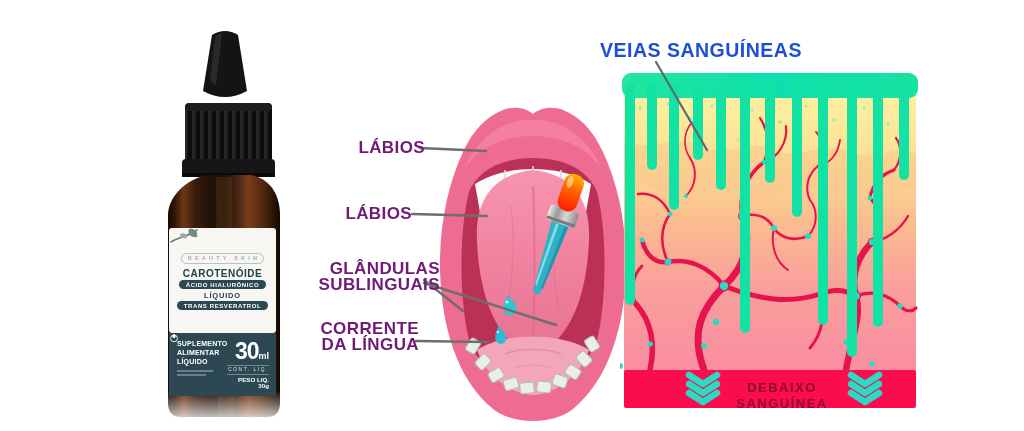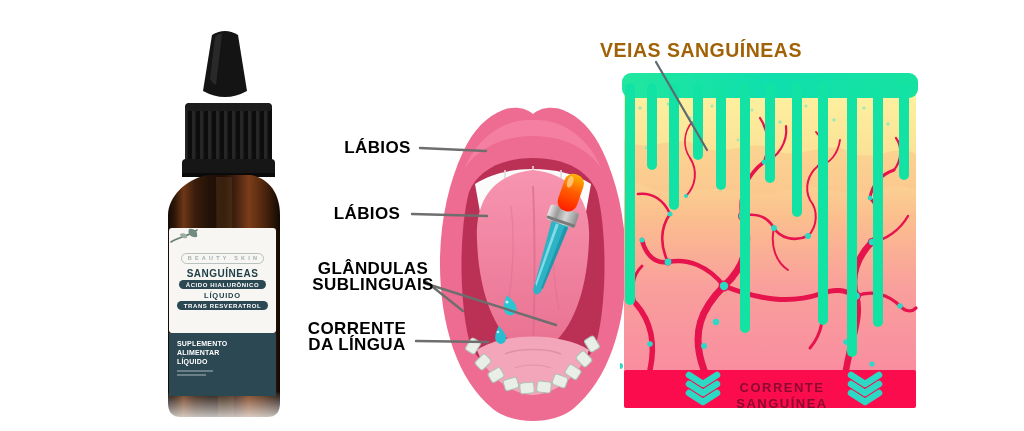--- a/index.html
+++ b/index.html
@@ -28,28 +28,28 @@
   .bar2{width:29px;margin-top:2px;}
   .vol{text-align:right;line-height:1;}
   .vol-row{white-space:nowrap;}
   .vol-num{font-size:23px;font-weight:bold;letter-spacing:-1px;}
   .vol-unit{font-size:9px;font-weight:bold;}
   .contliq{font-size:4.8px;letter-spacing:1.6px;color:rgba(255,255,255,.85);
            border-top:1px solid rgba(255,255,255,.35);margin-top:2px;padding-top:1.5px;}
   .peso{font-size:6.2px;font-weight:bold;border-top:1px solid rgba(255,255,255,.35);margin-top:1.5px;padding-top:2px;}
 
   
-  .mlabel{position:absolute;font-weight:bold;color:#000000;font-size:17px;line-height:.92;
-          text-align:center;letter-spacing:.4px;}
+  .mlabel{position:absolute;font-weight:bold;color:#701a75;font-size:17px;line-height:.92;
+          text-align:right;letter-spacing:.4px;}
   .lab-labios{left:330px;top:140px;width:95px;}
   .lab-lingua{left:322px;top:206px;width:90px;}
   .lab-gland{left:274px;top:261px;width:134px;margin-left:32px;}
   .lab-debaixo{left:295px;top:321px;width:124px;}
   .vtitle{position:absolute;left:600px;top:39px;width:220px;font-size:19.5px;font-weight:bold;
-          color:#a16207;letter-spacing:.5px;}
+          color:#1d4ed8;letter-spacing:.5px;}
   .corrente{position:absolute;left:718px;top:380px;width:128px;text-align:center;font-size:13px;
             font-weight:bold;letter-spacing:1.5px;color:#8c0a31;line-height:1.25;}
   .lines{position:absolute;left:0;top:0;pointer-events:none;}
 </style>
 </head>
 <body>
 
 <div class="canvas">
 
   <div class="bottle">
@@ -92,31 +92,42 @@
 
     <div class="label-white">
       <div class="leaf-wrap">
         <svg width="30" height="15" viewBox="0 0 30 15">
           <path d="M2,14 C10,9 20,8 28,2" stroke="#6a8078" stroke-width="1.6" fill="none" stroke-linecap="round"></path>
           <path d="M20,1 C26,0 29,4 28,9 C22,10 18,6 20,1 Z" fill="#728b82"></path>
           <path d="M11,6 C15,4 18,6 18,10 C14,11 11,9 11,6 Z" fill="#9aaca4"></path>
         </svg>
       </div>
       <div><span class="brand-sub">BEAUTY SKIN</span></div>
-      <div class="ing-title">SANGUÍNEAS</div>
+      <div class="ing-title">CAROTENÓIDE</div>
       <span class="pill">ÁCIDO HIALURÔNICO</span>
       <div class="ing-mid">LÍQUIDO</div>
       <span class="pill">TRANS RESVERATROL</span>
     </div>
 
     <div class="label-teal">
       <div class="supp">
         <span>SUPLEMENTO ALIMENTAR LÍQUIDO</span>
         <div class="bar bar1"></div>
         <div class="bar bar2"></div>
+      </div>
+      <div class="vol">
+        <div class="vol-row">
+          <span class="vol-num">30</span><span class="vol-unit">ml</span>
+          <svg width="8" height="10" viewBox="0 0 8 10" style="vertical-align:top;margin-left:1px">
+            <circle cx="4" cy="5.4" r="3.4" fill="none" stroke="#ffffff" stroke-width=".9"></circle>
+            <path d="M4,0.5 C5,1.8 5.6,2.6 5.6,3.4 A1.6,1.7 0 1 1 2.4,3.4 C2.4,2.6 3,1.8 4,0.5 Z" fill="#ffffff"></path>
+          </svg>
+        </div>
+        <div class="contliq">CONT. LIQ.</div>
+        <div class="peso">PESO LIQ. 30g</div>
       </div>
     </div>
   </div>
 
   <svg class="abs" style="left:415px;top:98px" width="225" height="333" viewBox="0 0 225 333">
     <defs>
       <linearGradient id="tongueGrad" x1="0" y1="0" x2="0" y2="1">
         <stop offset="0" stop-color="#f795b0"></stop>
           <stop offset="1" stop-color="#e8708f"></stop>
       </linearGradient>
@@ -329,15 +340,15 @@
       <line x1="416" y1="341" x2="488" y2="342"></line>
     </g>
     <line x1="656" y1="62" x2="707" y2="150" stroke="#5c6b70" stroke-width="2.2" stroke-linecap="round"></line>
   </svg>
 
   <div class="mlabel lab-labios">LÁBIOS</div>
   <div class="mlabel lab-lingua">LÁBIOS</div>
   <div class="mlabel lab-gland">GLÂNDULAS SUBLINGUAIS</div>
   <div class="mlabel lab-debaixo">CORRENTE DA LÍNGUA</div>
   <div class="vtitle">VEIAS SANGUÍNEAS</div>
-  <div class="corrente">CORRENTE SANGUÍNEA</div>
+  <div class="corrente">DEBAIXO SANGUÍNEA</div>
 
 </div>
 
 </body></html>

